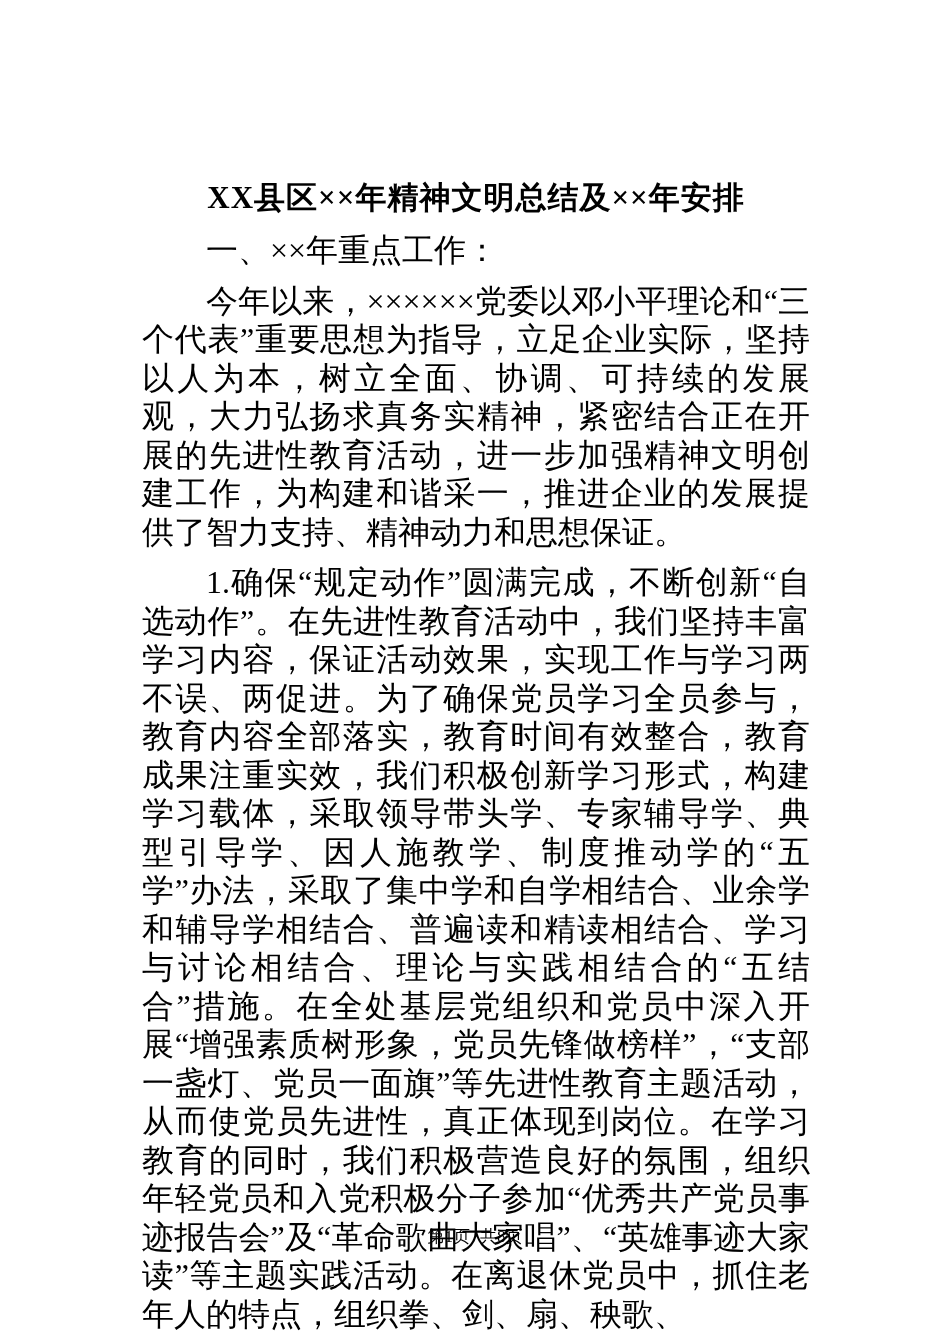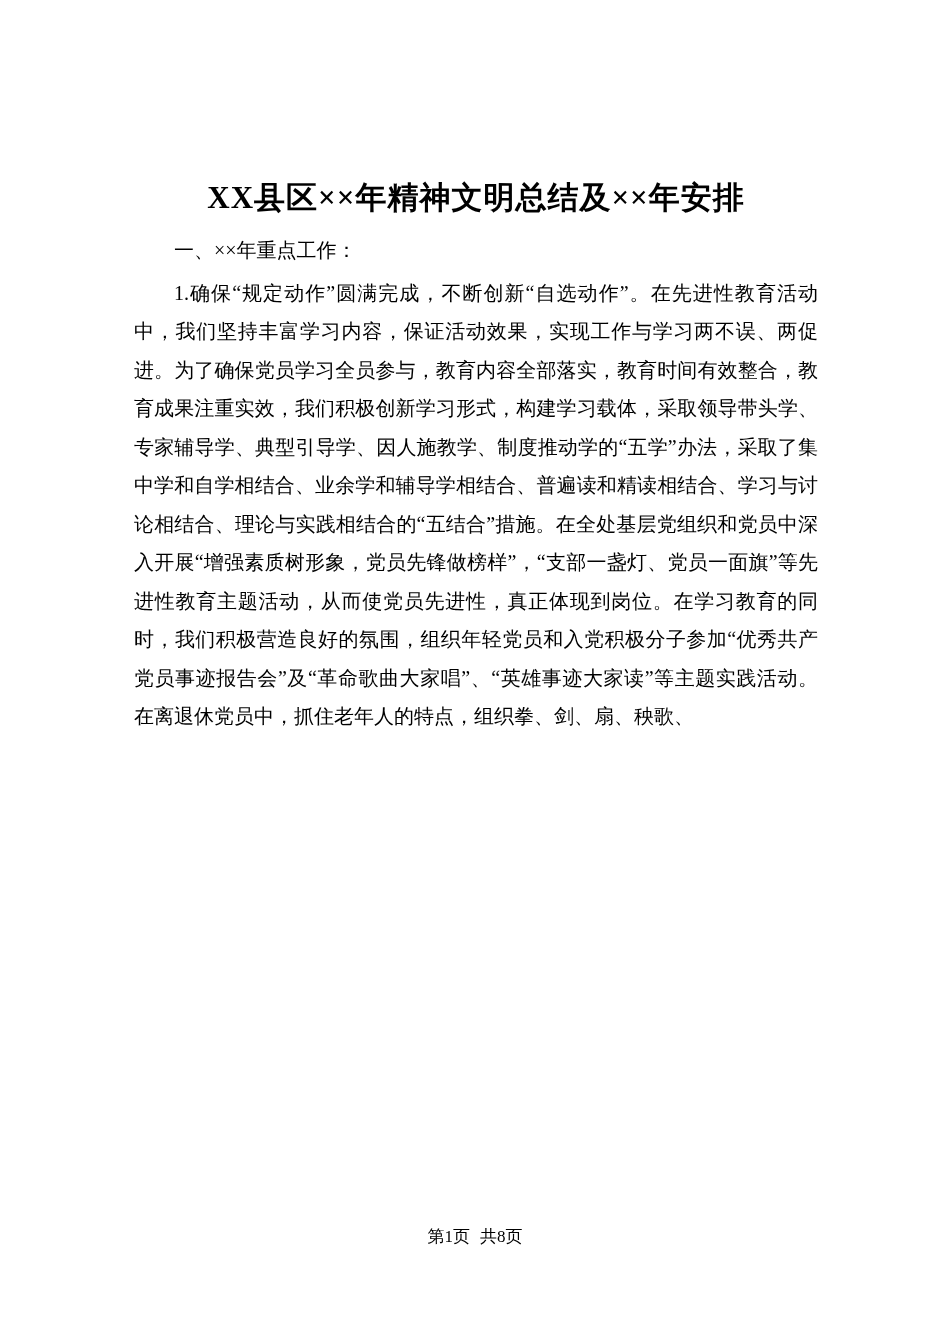--- a/index.html
+++ b/index.html
@@ -20,22 +20,22 @@
   }
   .doc-title {
     margin: 0 0 12px 0;
     font-size: 31px;
     font-weight: bold;
     text-align: center;
     letter-spacing: 1px;
     line-height: 1.4;
   }
   .body-text p {
-    margin: 4px;
-    font-size: 20px;
+    margin: 12px;
+    font-size: 32px;
     line-height: 38.5px;
     text-align: justify;
     text-indent: 2em;
     word-break: break-all;
   }
   .footer {
     position: absolute;
     left: 0;
     right: 0;
     bottom: 96px;
@@ -49,20 +49,21 @@
 </style>
 </head>
 <body>
 
 <div class="page">
 
   <h1 class="doc-title">XX县区××年精神文明总结及××年安排</h1>
 
   <div class="body-text">
     <p>一、××年重点工作：</p>
+    <p>今年以来，××××××党委以邓小平理论和“三个代表”重要思想为指导，立足企业实际，坚持以人为本，树立全面、协调、可持续的发展观，大力弘扬求真务实精神，紧密结合正在开展的先进性教育活动，进一步加强精神文明创建工作，为构建和谐采一，推进企业的发展提供了智力支持、精神动力和思想保证。</p>
     <p>1.确保“规定动作”圆满完成，不断创新“自选动作”。在先进性教育活动中，我们坚持丰富学习内容，保证活动效果，实现工作与学习两不误、两促进。为了确保党员学习全员参与，教育内容全部落实，教育时间有效整合，教育成果注重实效，我们积极创新学习形式，构建学习载体，采取领导带头学、专家辅导学、典型引导学、因人施教学、制度推动学的“五学”办法，采取了集中学和自学相结合、业余学和辅导学相结合、普遍读和精读相结合、学习与讨论相结合、理论与实践相结合的“五结合”措施。在全处基层党组织和党员中深入开展“增强素质树形象，党员先锋做榜样”，“支部一盏灯、党员一面旗”等先进性教育主题活动，从而使党员先进性，真正体现到岗位。在学习教育的同时，我们积极营造良好的氛围，组织年轻党员和入党积极分子参加“优秀共产党员事迹报告会”及“革命歌曲大家唱”、“英雄事迹大家读”等主题实践活动。在离退休党员中，抓住老年人的特点，组织拳、剑、扇、秧歌、</p>
   </div>
 
   <div class="footer">
     <span>第1页</span><span>共8页</span>
   </div>
 
 </div>
 
 </body></html>

